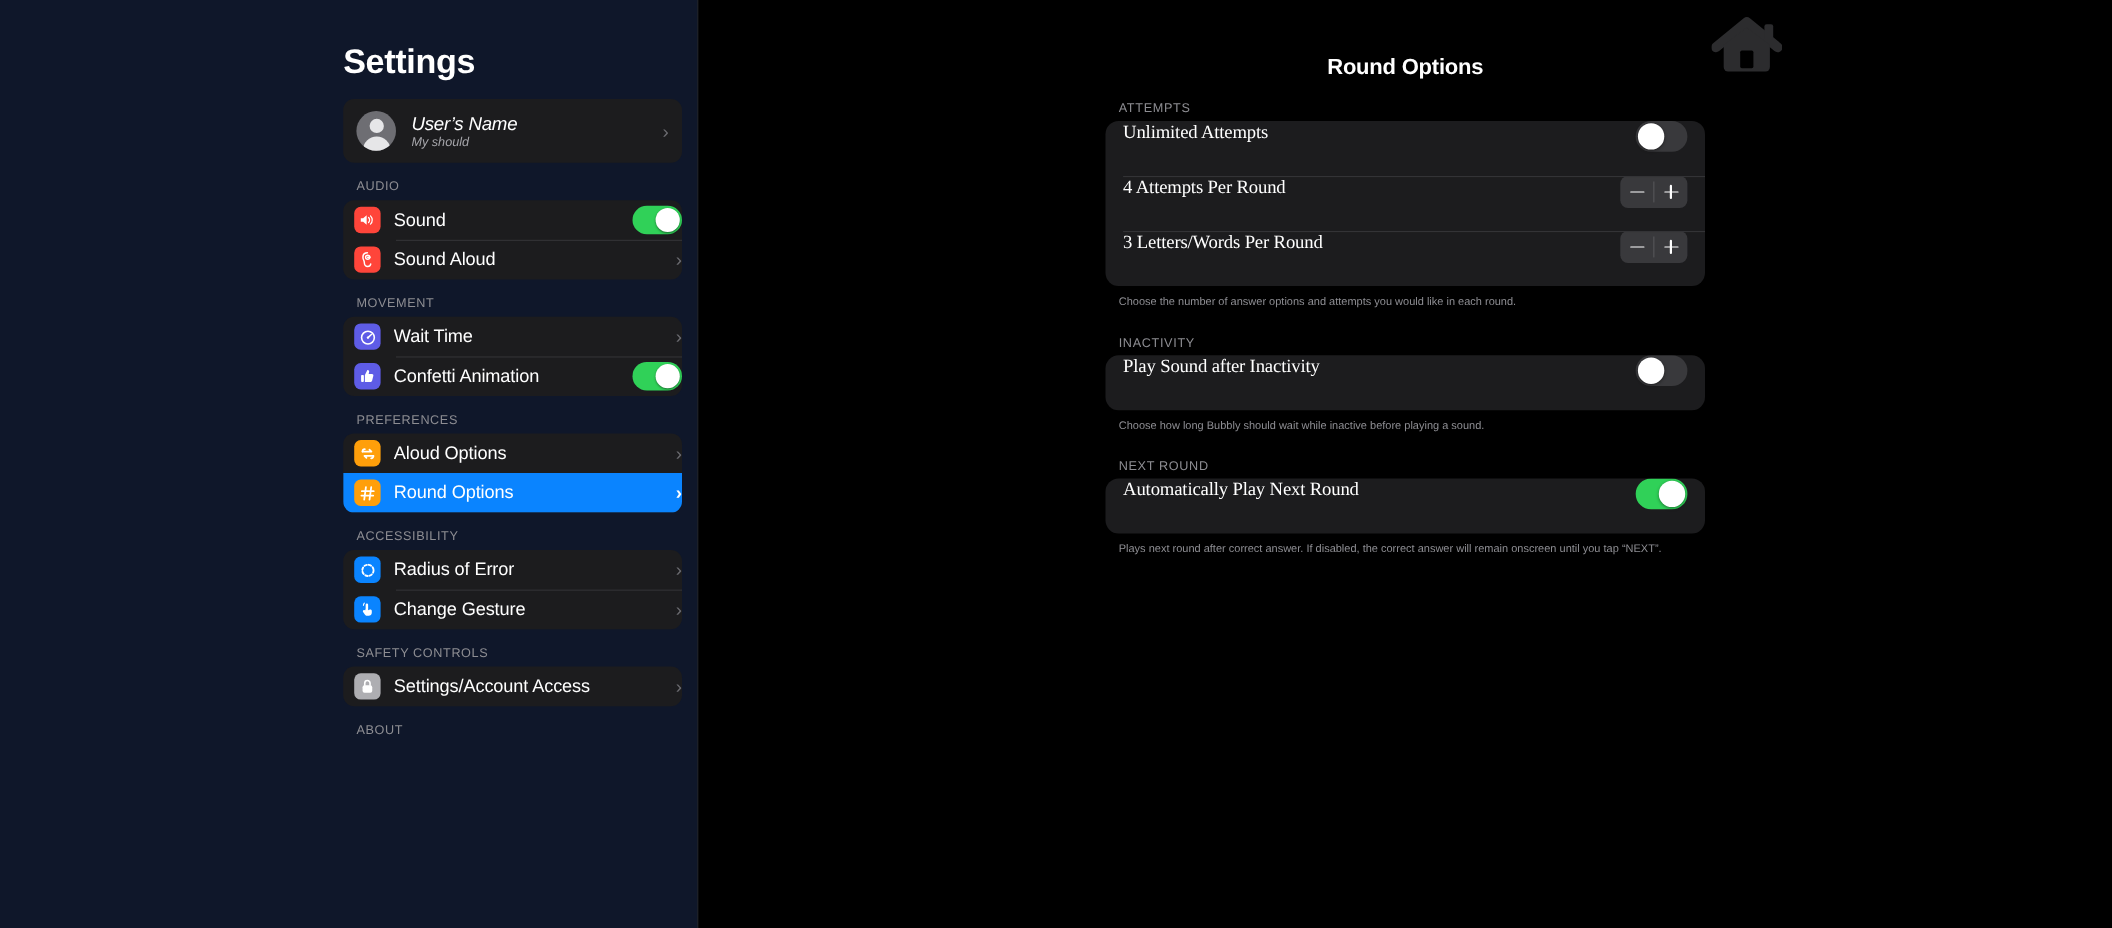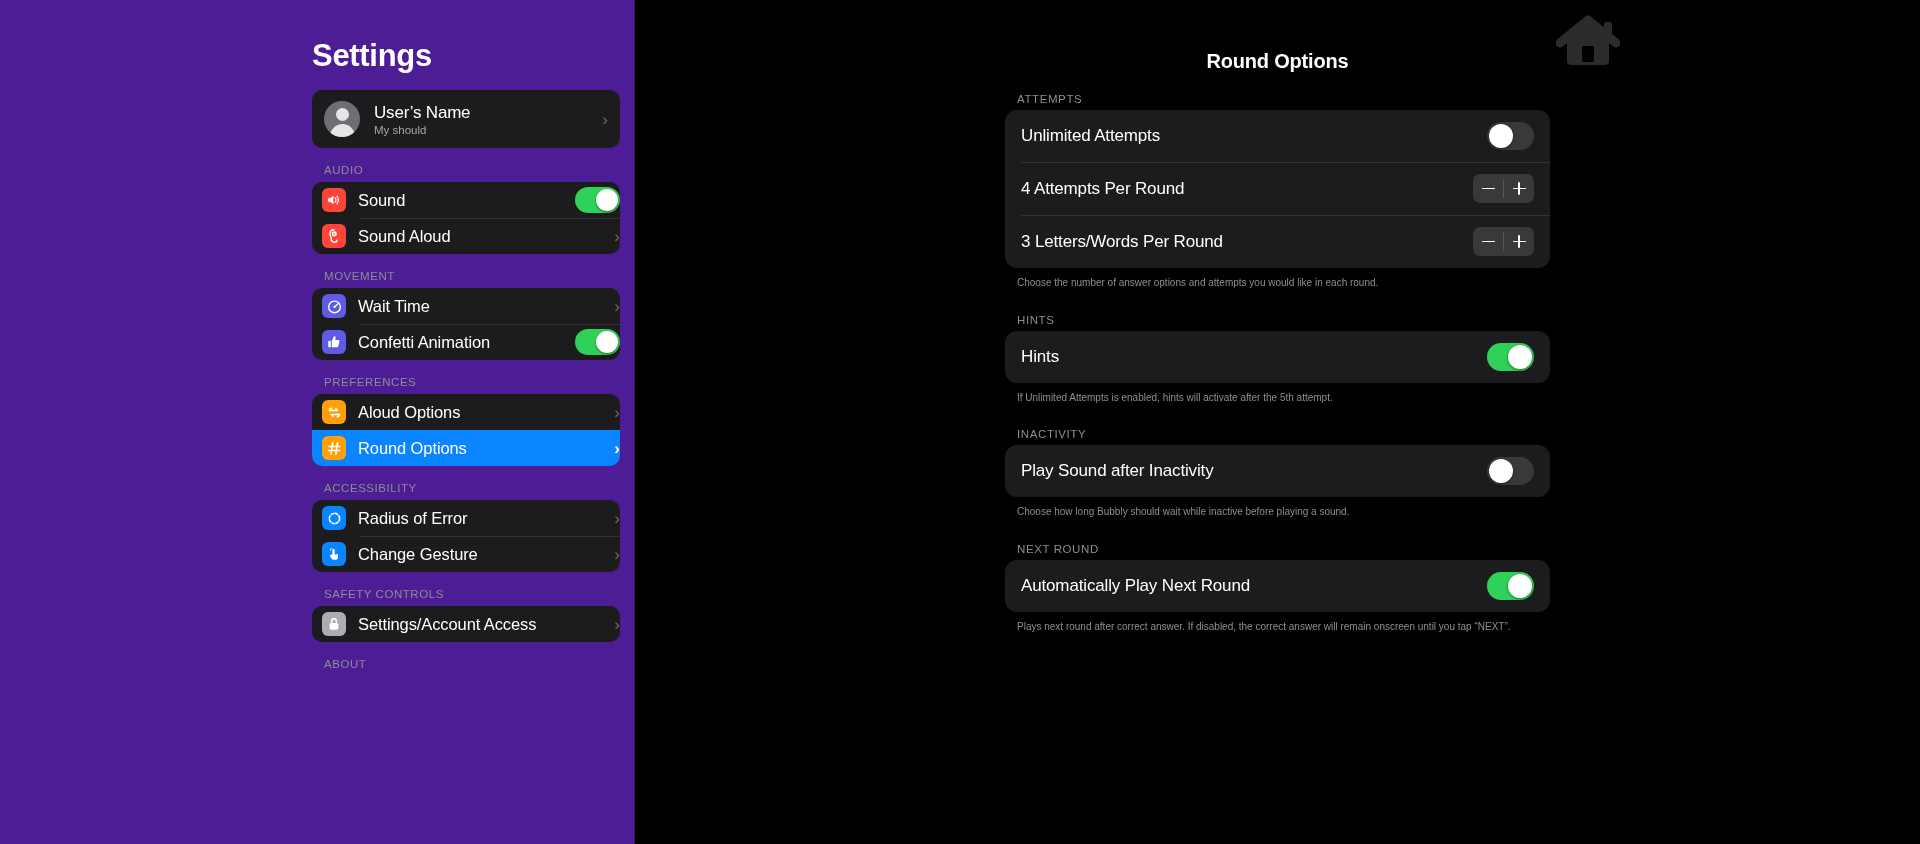--- a/index.html
+++ b/index.html
@@ -8,21 +8,21 @@
     background: #000;
     font-family: "Liberation Sans", sans-serif;
     overflow: hidden;
     -webkit-font-smoothing: antialiased;
   }
   .app { display: flex; width: 1920px; height: 844px; background:#000; }
 
   
   .sidebar {
     width: 635px; height: 844px;
-    background: #4c1d95;
+    background: #0f172a;
     border-right: 1px solid #262628;
     position: relative;
     overflow: hidden;
     flex: 0 0 635px;
   }
   .sidebar-inner { padding: 0 16px 0 312px; }
   .settings-title {
     font-size: 31px; font-weight: bold; color: #fff;
     letter-spacing: -0.3px;
     margin: 38px 0 0 0;
@@ -63,21 +63,21 @@
   .row.selected .chev { color: #fff; font-weight: 600; }
 
   
   .account-card { height: 58px; display: flex; align-items: center; padding: 0 12px 0 12px; }
   .avatar {
     width: 36px; height: 36px; border-radius: 50%; background: #6e6e73;
     position: relative; flex: 0 0 36px; margin-right: 14px; overflow: hidden;
   }
   .avatar .head { position:absolute; width:13px; height:13px; border-radius:50%; background:#e6e6e8; left:11.5px; top:7px; }
   .avatar .body { position:absolute; width:25px; height:16px; border-radius:13px 13px 0 0; background:#e6e6e8; left:5.5px; top:23px; }
-  .acct-text { flex: 1 1 auto; }
+  .acct-text { flex: 1 1 auto; font-style: italic; }
   .acct-name { font-size: 17px; color: #fff; letter-spacing: -0.2px; }
   .acct-sub { font-size: 11.5px; color: #a6a6ab; margin-top: 1px; }
 
   
   .toggle {
     width: 45px; height: 26px; border-radius: 13px; position: relative;
     flex: 0 0 45px;
   }
   .toggle.on { background: #30d158; }
   .toggle .knob {
@@ -95,22 +95,22 @@
     margin: 50px 0 0 0; letter-spacing: -0.2px;
     padding-right: 0;
   }
   .sheet { width: 545px; margin: 0 auto; padding-top: 20px; }
   .sec-header {
     font-size: 11.5px; color: #8d8d92; letter-spacing: 0.6px;
     text-transform: uppercase; margin: 0 0 5px 12px;
   }
   .sec-card { background: #1c1c1e; border-radius: 12px; overflow: hidden; }
   .sec-row {
-    display: flex; align-items: center; justify-content: space-between;
-    min-height: 50px; padding: 12px 16px; position: relative;
+    display: flex; align-items: flex-start; justify-content: space-between;
+    min-height: 50px; padding: 0 16px; position: relative; font-family: Liberation Serif, serif;
   }
   .sec-row + .sec-row::before {
     content: ""; position: absolute; left: 16px; right: 0; top: 0;
     height: 1px; background: #333336;
   }
   .sec-label { font-size: 17px; color: #fff; letter-spacing: -0.15px; }
   .sec-footer {
     font-size: 10px; color: #8e8e93; margin: 8px 12px 0 12px;
     line-height: 1.35;
   }
@@ -336,32 +336,20 @@
                 <div class="stepper-btn">
                   <span class="bar h"></span>
                   <span class="bar v"></span>
                 </div>
               </div>
             </div>
           </div>
           <div class="sec-footer">Choose the number of answer options and attempts you would like in each round.</div>
         </div>
         <div class="sec-block">
-          <div class="sec-header">HINTS</div>
-          <div class="sec-card">
-            <div class="sec-row">
-              <div class="sec-label">Hints</div>
-              <div class="big-toggle on">
-                <div class="knob"></div>
-              </div>
-            </div>
-          </div>
-          <div class="sec-footer">If Unlimited Attempts is enabled, hints will activate after the 5th attempt.</div>
-        </div>
-        <div class="sec-block">
           <div class="sec-header">INACTIVITY</div>
           <div class="sec-card">
             <div class="sec-row">
               <div class="sec-label">Play Sound after Inactivity</div>
               <div class="big-toggle off">
                 <div class="knob"></div>
               </div>
             </div>
           </div>
           <div class="sec-footer">Choose how long Bubbly should wait while inactive before playing a sound.</div>

